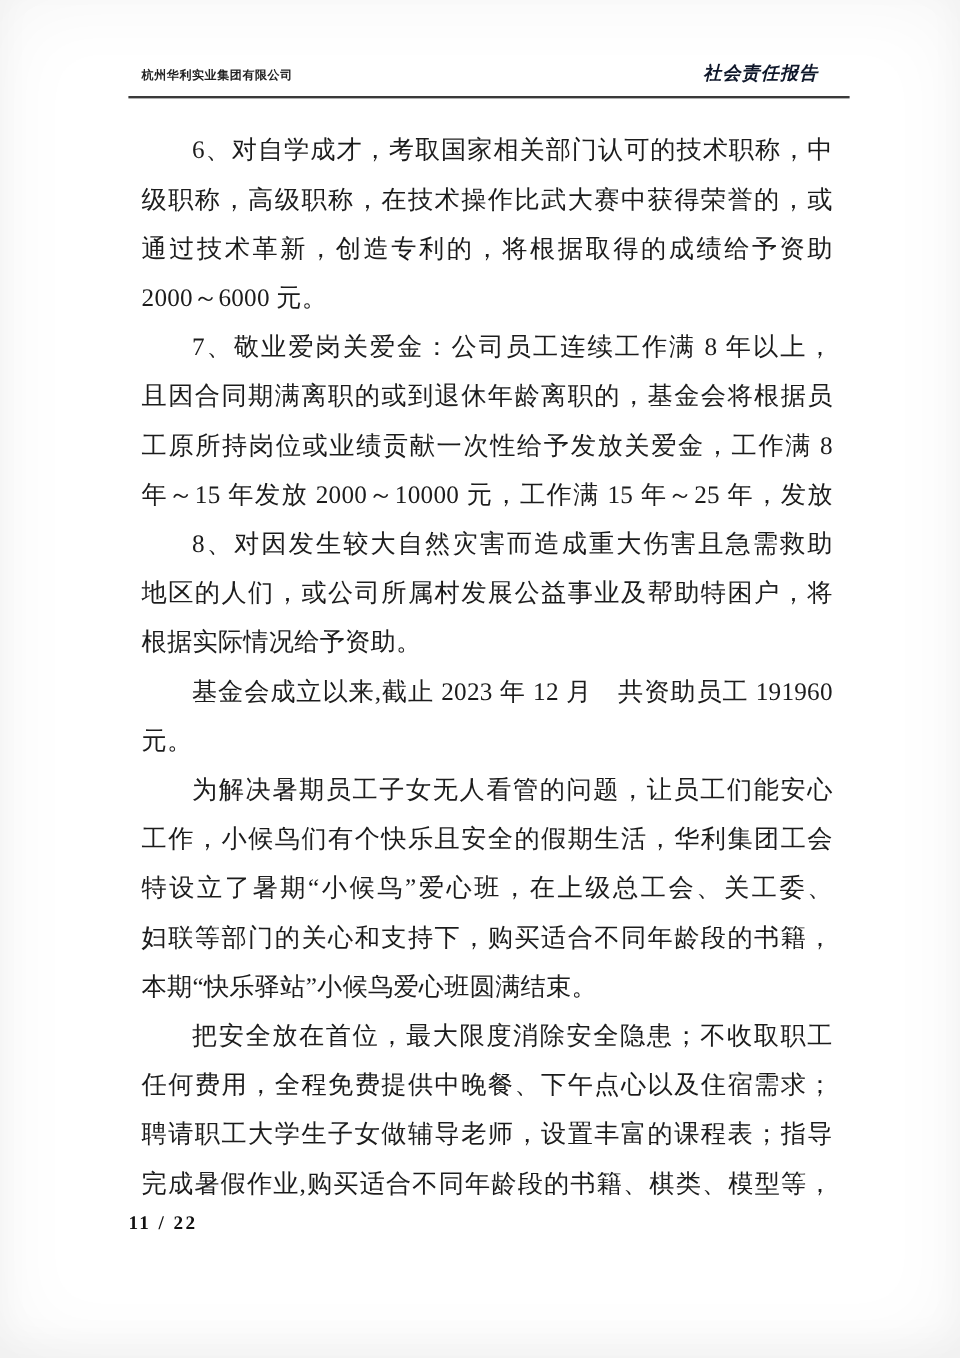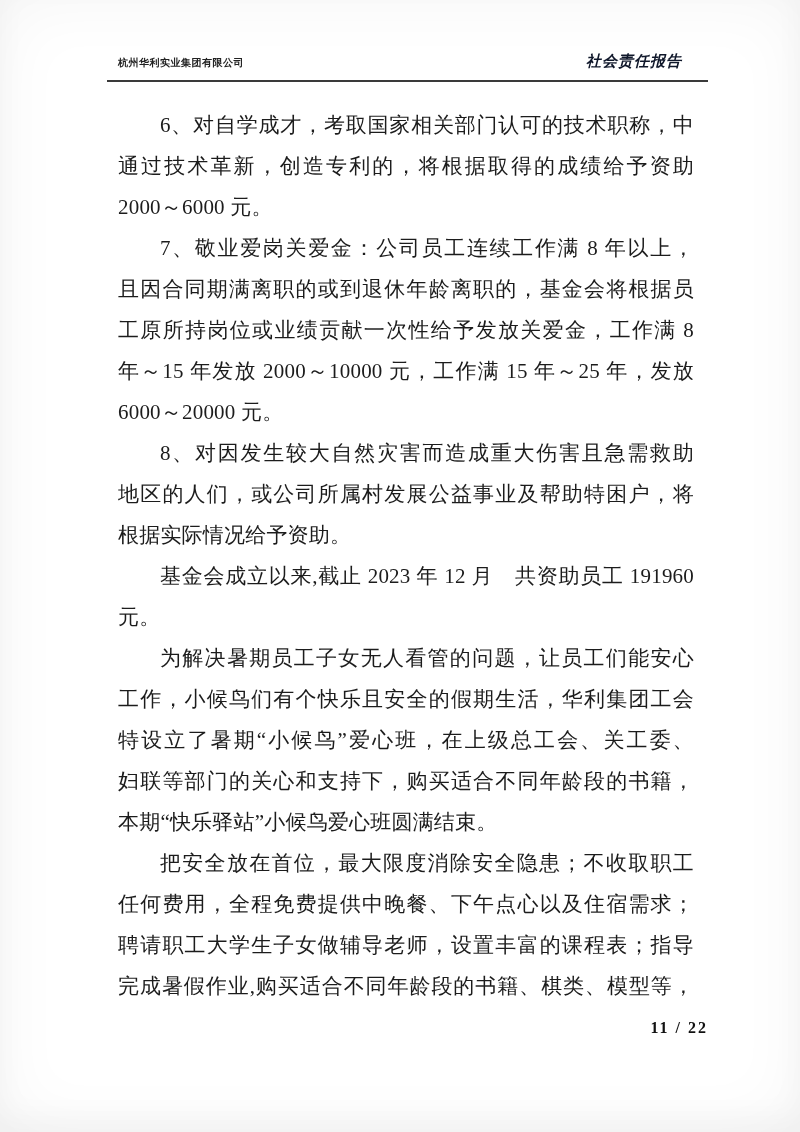--- a/index.html
+++ b/index.html
@@ -57,22 +57,22 @@
     height: 41px;
     line-height: 41px;
     white-space: nowrap;
     text-align: justify;
     text-align-last: justify;
     letter-spacing: 0.2px;
   }
   .line.first { text-indent: 2em; }
   .line.end { text-align-last: left; }
   .page-footer {
-    margin-top: 12px;
-    text-align: right;
+    margin-top: 4px;
+    text-align: left;
     font-size: 16px;
     font-weight: 600;
     letter-spacing: 2px;
     color: #111;
   }
 </style>
 </head>
 <body>
 
 <div class="vignette"></div>
@@ -82,30 +82,30 @@
   <div class="page-header">
     <span class="company-name">杭州华利实业集团有限公司</span>
     <span class="report-title">社会责任报告</span>
   </div>
   <hr class="header-rule">
 
   <div class="body-text">
 
     <div>
       <div class="line first">6、对自学成才，考取国家相关部门认可的技术职称，中</div>
+      <div class="line">级职称，高级职称，在技术操作比武大赛中获得荣誉的，或</div>
       <div class="line">通过技术革新，创造专利的，将根据取得的成绩给予资助</div>
       <div class="line end">2000～6000 元。</div>
     </div>
 
     <div>
       <div class="line first">7、敬业爱岗关爱金：公司员工连续工作满 8 年以上，</div>
       <div class="line">且因合同期满离职的或到退休年龄离职的，基金会将根据员</div>
       <div class="line">工原所持岗位或业绩贡献一次性给予发放关爱金，工作满 8</div>
       <div class="line">年～15 年发放 2000～10000 元，工作满 15 年～25 年，发放</div>
-      <div class="line end">6000～20000 元。</div>
     </div>
 
     <div>
       <div class="line first">8、对因发生较大自然灾害而造成重大伤害且急需救助</div>
       <div class="line">地区的人们，或公司所属村发展公益事业及帮助特困户，将</div>
       <div class="line end">根据实际情况给予资助。</div>
     </div>
 
     <div>
       <div class="line first">基金会成立以来,截止 2023 年 12 月　共资助员工 191960</div>

